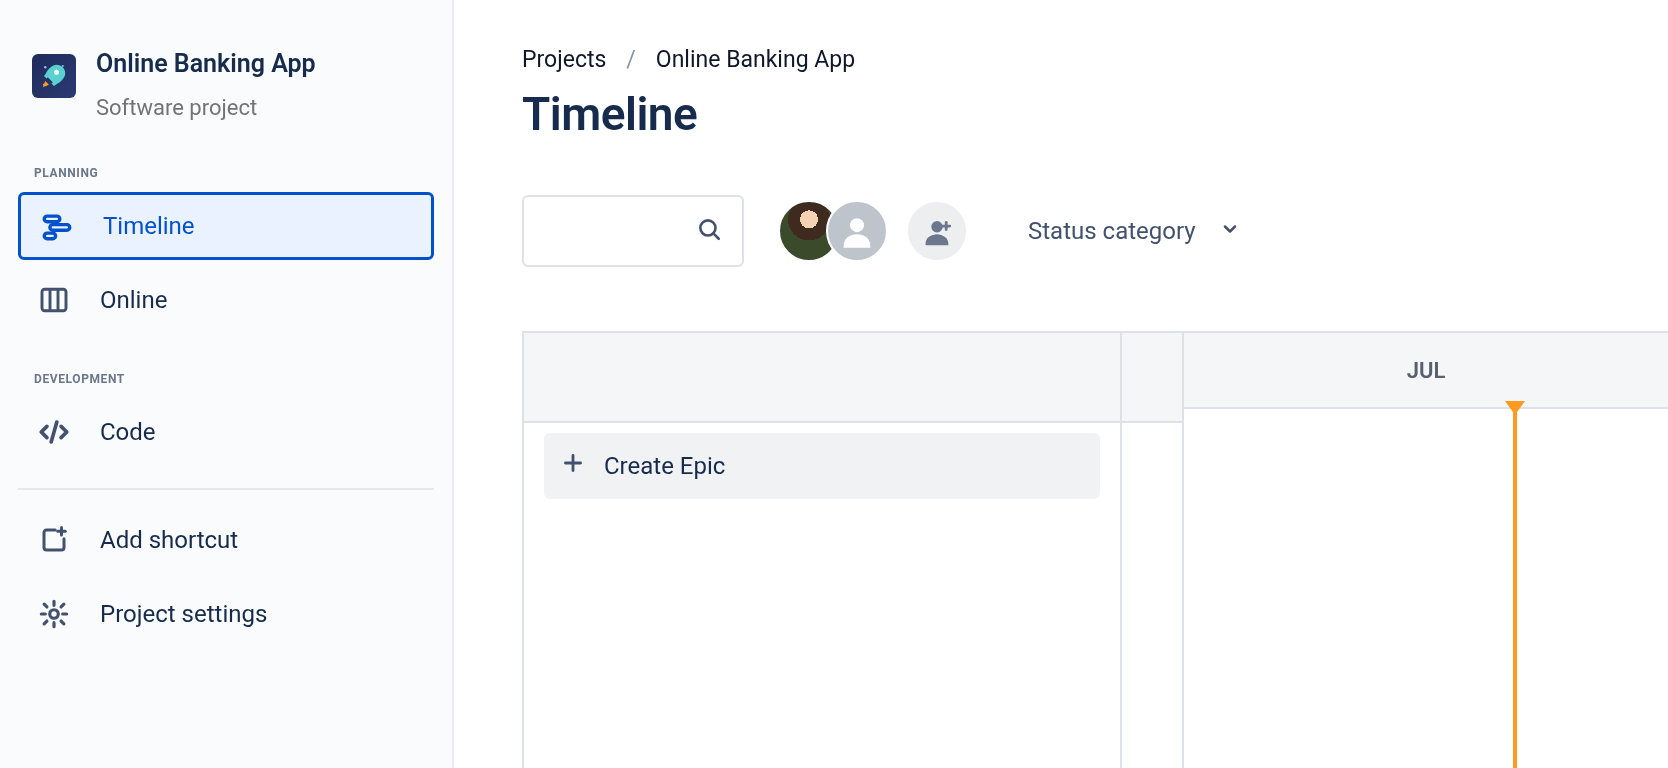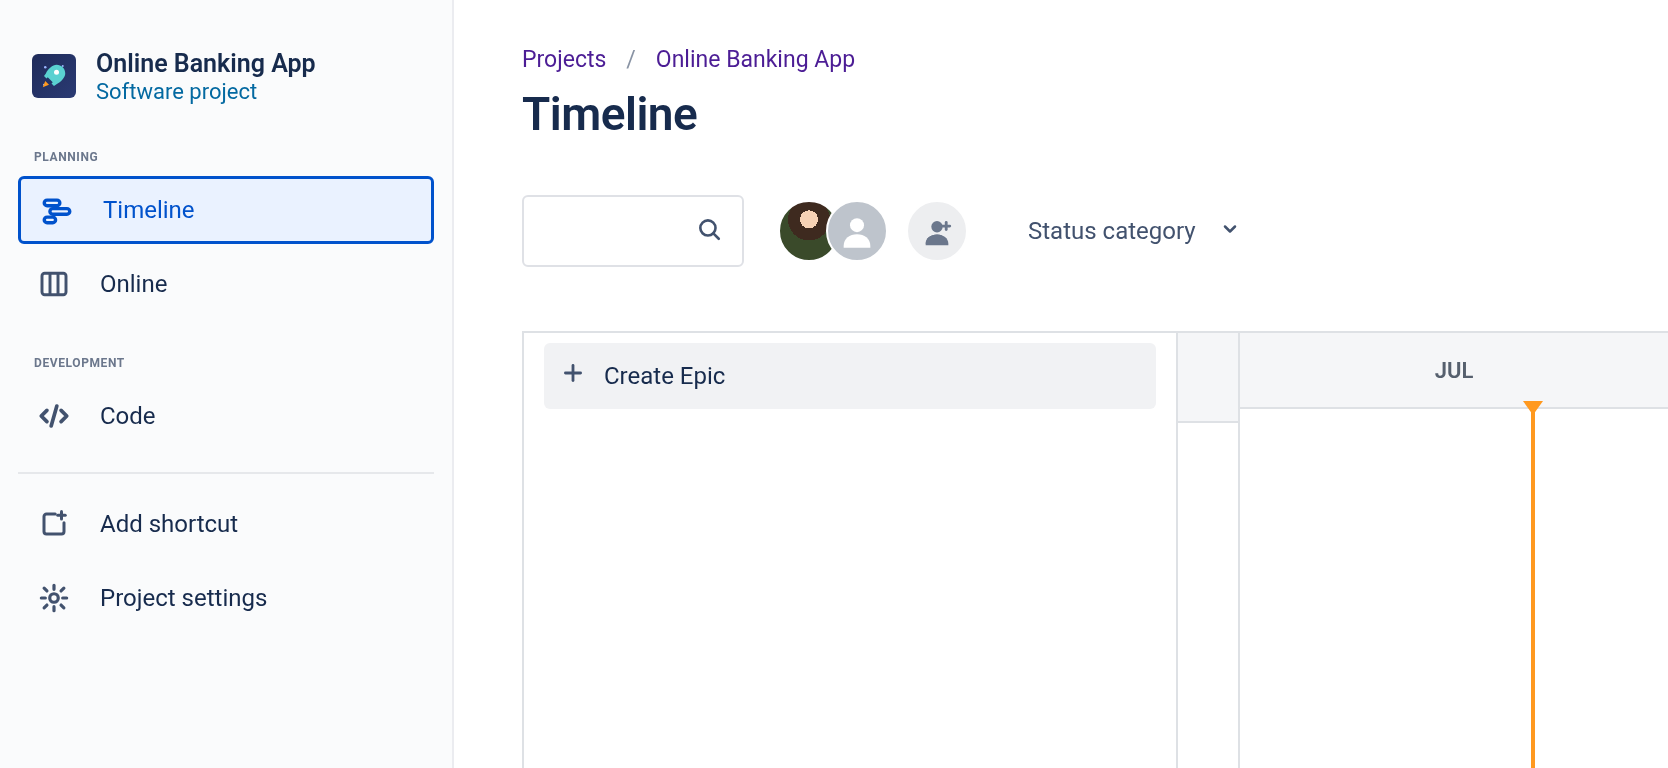--- a/index.html
+++ b/index.html
@@ -41,22 +41,22 @@
   }
   .project-icon svg { display: block; }
   .project-title {
     font-size: 25px;
     font-weight: 600;
     color: #172B4D;
     line-height: 1.25;
   }
   .project-subtitle {
     font-size: 22px;
-    color: #0369a1;
-    margin-top: 0;
+    color: #737373;
+    margin-top: 16px;
   }
 
   .section-label {
     font-size: 12px;
     font-weight: 700;
     letter-spacing: 0.6px;
     color: #6B778C;
     padding: 10px 16px 6px 16px;
   }
 
@@ -102,21 +102,21 @@
     min-width: 0;
   }
 
   .breadcrumb {
     display: flex;
     align-items: center;
     gap: 20px;
     font-size: 23px;
     color: #6B778C;
   }
-  .breadcrumb a { color: #4c1d95; text-decoration: none; cursor: pointer; }
+  .breadcrumb a { color: #0f172a; text-decoration: none; cursor: pointer; }
   .breadcrumb .sep { color: #8993A4; }
 
   .page-title {
     font-size: 46px;
     font-weight: 600;
     color: #172B4D;
     margin: 14px 0 0 0;
     letter-spacing: -0.5px;
   }
 
@@ -186,23 +186,23 @@
   
   .timeline-wrap {
     margin-top: 64px;
     display: flex;
     border-top: 2px solid #DEE1E5;
     border-left: 2px solid #DEE1E5;
     flex: 1;
     min-height: 0;
   }
   .tl-left {
-    width: 654px;
-    display: flex;
-    flex-direction: row;
+    width: 598px;
+    display: flex;
+    flex-direction: column;
     border-right: 2px solid #DEE1E5;
   }
   .tl-left-header {
     height: 90px;
     background: #F5F6F8;
     border-bottom: 2px solid #DEE1E5;
   }
   .tl-left-body {
     flex: 1;
     padding: 10px 20px 0 20px;

